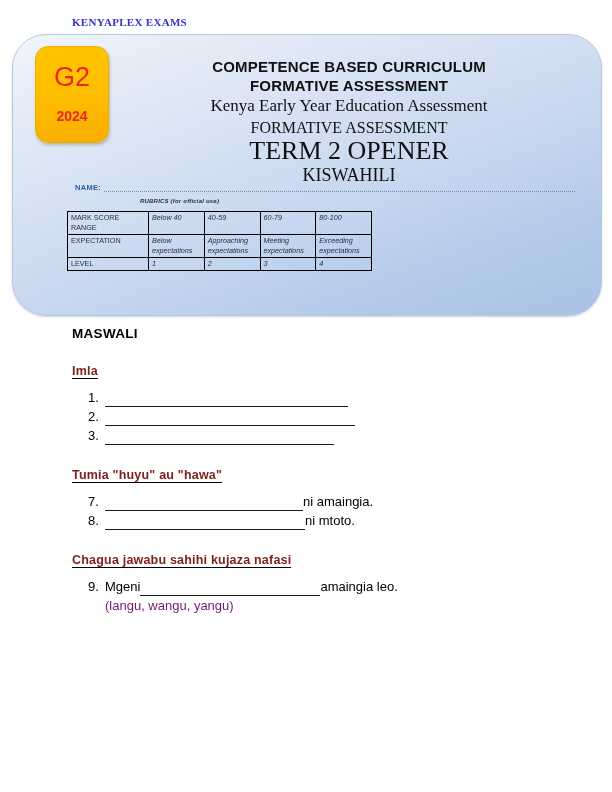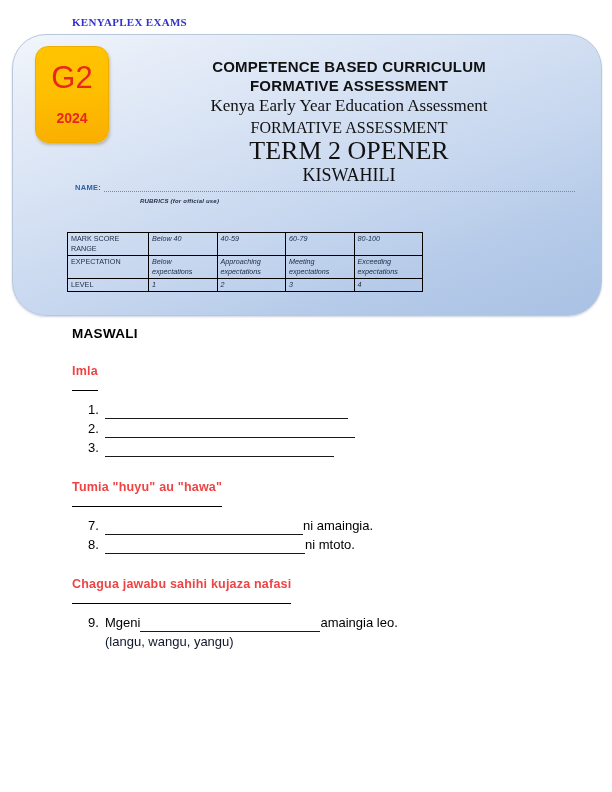--- a/index.html
+++ b/index.html
@@ -65,21 +65,21 @@
     background: linear-gradient(175deg, #ffc400 0%, #ffbf00 45%, #f9ae00 100%);
     border: 1px solid #f0ad00;
     box-shadow: 1px 2px 3px rgba(120,110,70,0.40);
     display: flex;
     flex-direction: column;
     align-items: center;
     justify-content: center;
   }
   .grade-label {
     font-family: "Liberation Sans", sans-serif;
-    font-size: 31px;
+    font-size: 27px;
     line-height: 1;
     color: #e8281e;
     margin-top: -2px;
   }
   .grade-year {
     font-family: "Liberation Sans", sans-serif;
     font-weight: bold;
     font-size: 14px;
     line-height: 1;
     color: #e8281e;
@@ -163,24 +163,23 @@
     font-size: 6px;
     letter-spacing: 0.2px;
     color: #1b2a44;
   }
 
   
   .rubrics-table {
     position: absolute;
     left: 54px;
     top: 176px;
-    width: 356px;
+    width: 305px;
     border-collapse: collapse;
     table-layout: fixed;
-    margin-top: 21px;
   }
   .rubrics-table td {
     border: 1px solid #000000;
     padding: 1px 3px;
     font-family: "Liberation Sans", sans-serif;
     font-size: 7.2px;
     line-height: 9.5px;
     color: #1b2a44;
     vertical-align: top;
     height: 9px;
@@ -212,23 +211,23 @@
   .section {
     margin-top: 20px;
   }
   .section-head {
     margin-left: 72px;
     display: inline-block;
     font-family: "Liberation Sans", sans-serif;
     font-weight: bold;
     font-size: 12.5px;
     letter-spacing: 0.2px;
-    color: #ef4444;
+    color: #7f1d1d;
     border-bottom: 1.6px solid #000;
-    padding-bottom: 12px;
+    padding-bottom: 0px;
   }
   .qlist {
     margin: 9px 0 0 0;
     padding: 0;
     list-style: none;
   }
   .qitem {
     display: flex;
     align-items: flex-end;
     margin-left: 88px;
@@ -251,21 +250,21 @@
     height: 13px;
   }
   .qtail {
     padding-left: 0px;
   }
   .qsub {
     margin-left: 105px;
     font-family: "Liberation Sans", sans-serif;
     font-size: 13px;
     line-height: 19px;
-    color: #0f172a;
+    color: #701a75;
   }
 </style>
 </head>
 <body>
 
 <div class="source-line">KENYAPLEX EXAMS</div>
 
 <div class="banner">
   <div class="banner-inner">
 

